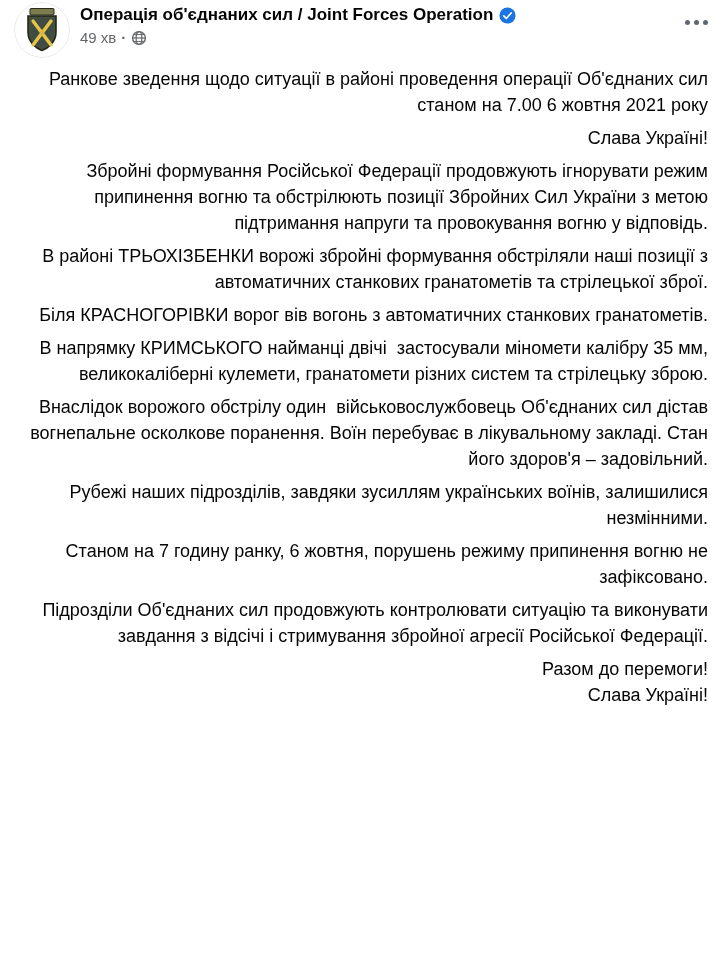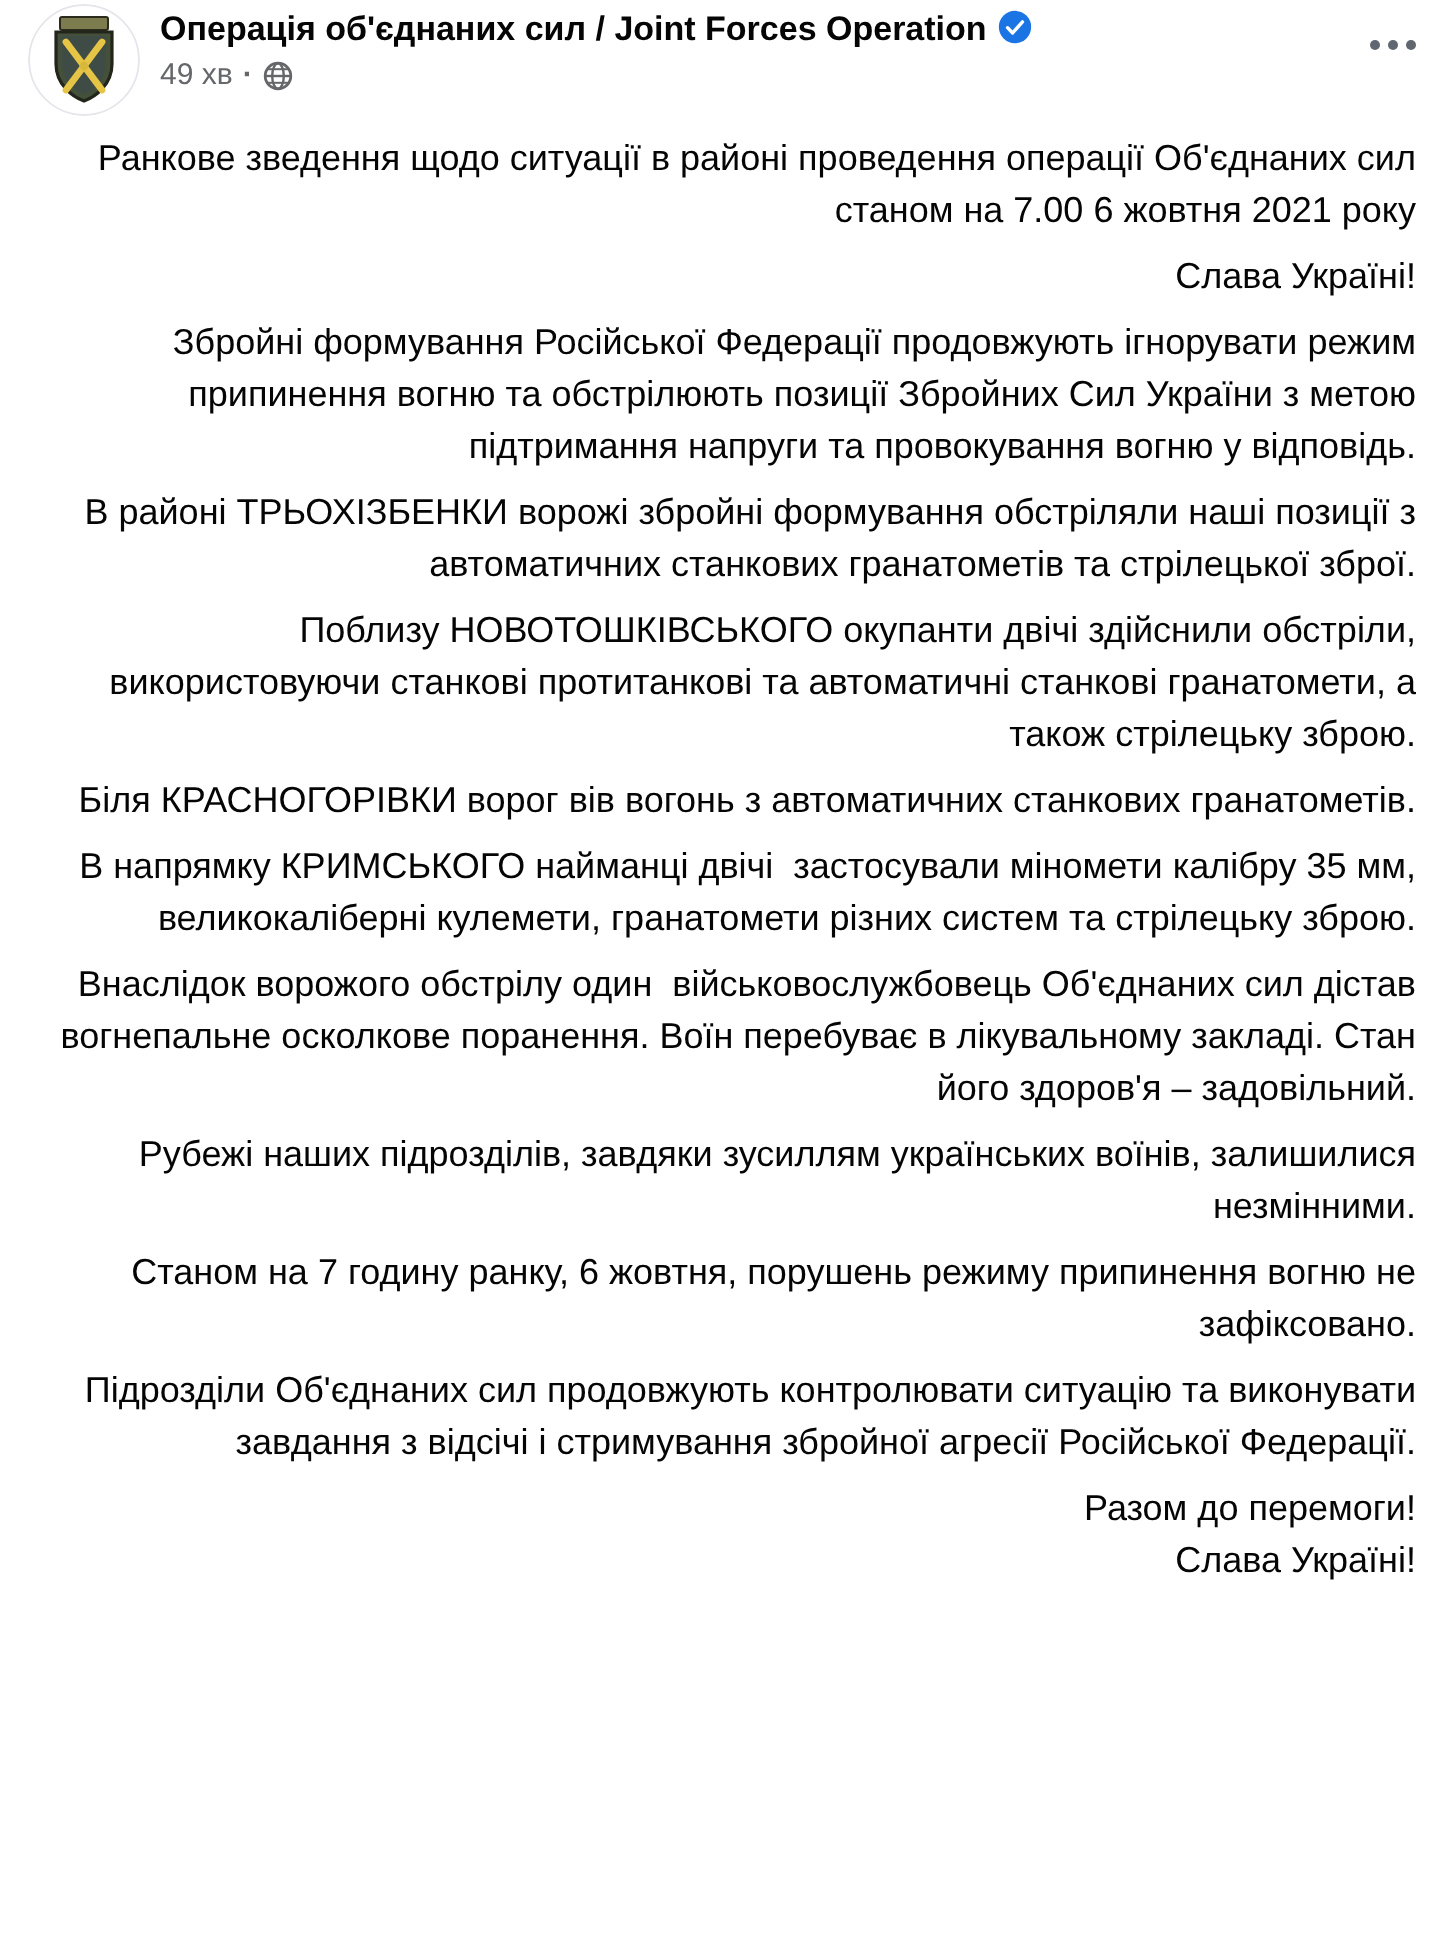--- a/index.html
+++ b/index.html
@@ -33,21 +33,21 @@
     background: #fff;
   }
   .avatar svg { display: block; }
   .header-text {
     margin-left: 10px;
     padding-top: 3px;
     min-width: 0;
   }
   .title-row {
     display: flex;
-    align-items: flex-start;
+    align-items: center;
     gap: 6px;
   }
   .page-name {
     font-size: 17px;
     font-weight: 700;
     color: var(--text, #050505);
     cursor: pointer;
     white-space: nowrap;
   }
   .verified-badge { width: 17px; height: 17px; flex: 0 0 auto; }
@@ -143,21 +143,20 @@
         </span>
     </button>
 
   </header>
 
   <div class="post-body" id="post-body">
       <p>Ранкове зведення щодо ситуації в районі проведення операції Об'єднаних сил станом на 7.00 6 жовтня 2021 року</p>
       <p>Слава Україні!</p>
       <p>Збройні формування Російської Федерації продовжують ігнорувати режим припинення вогню та обстрілюють позиції Збройних Сил України з метою підтримання напруги та провокування вогню у відповідь.</p>
       <p>В районі ТРЬОХІЗБЕНКИ ворожі збройні формування обстріляли наші позиції з автоматичних станкових гранатометів та стрілецької зброї.</p>
-      <p>Поблизу НОВОТОШКІВСЬКОГО окупанти двічі здійснили обстріли, використовуючи станкові протитанкові та автоматичні станкові гранатомети, а також стрілецьку зброю.</p>
       <p>Біля КРАСНОГОРІВКИ ворог вів вогонь з автоматичних станкових гранатометів.</p>
       <p>В напрямку КРИМСЬКОГО найманці двічі  застосували міномети калібру 35 мм, великокаліберні кулемети, гранатомети різних систем та стрілецьку зброю.</p>
       <p>Внаслідок ворожого обстрілу один  військовослужбовець Об'єднаних сил дістав вогнепальне осколкове поранення. Воїн перебуває в лікувальному закладі. Стан його здоров'я – задовільний.</p>
       <p>Рубежі наших підрозділів, завдяки зусиллям українських воїнів, залишилися незмінними.</p>
       <p>Станом на 7 годину ранку, 6 жовтня, порушень режиму припинення вогню не зафіксовано.</p>
       <p>Підрозділи Об'єднаних сил продовжують контролювати ситуацію та виконувати завдання з відсічі і стримування збройної агресії Російської Федерації.</p>
       <p>Разом до перемоги!
 Слава Україні!</p>
     </div>
 

